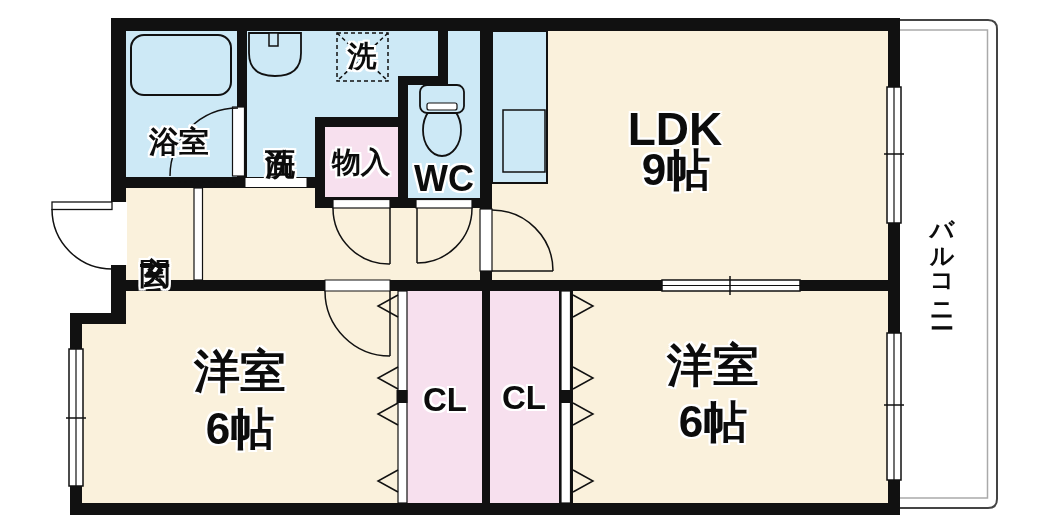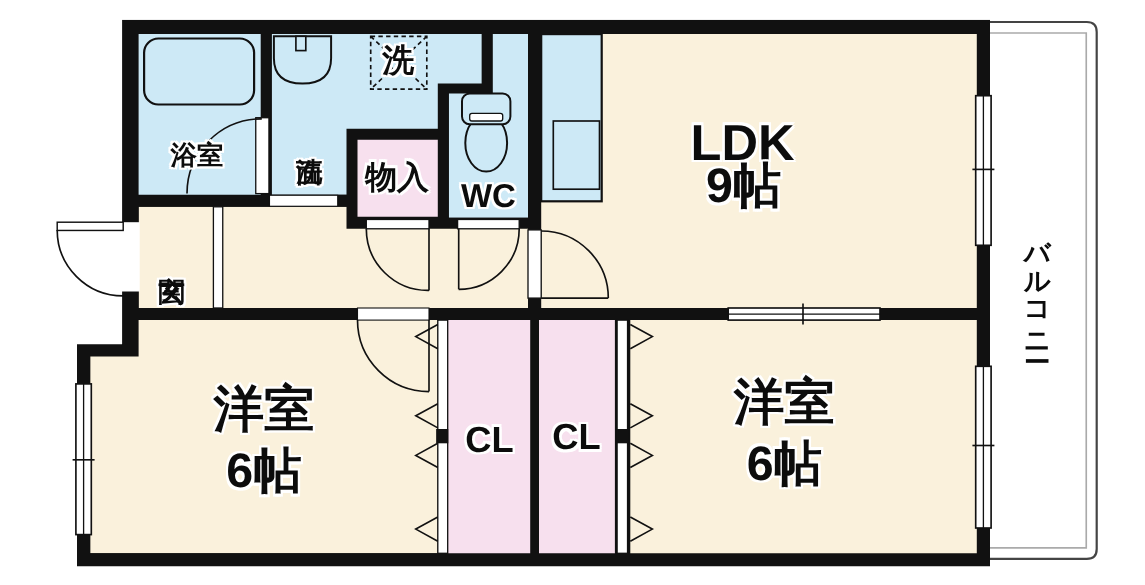--- a/index.html
+++ b/index.html
@@ -28,22 +28,22 @@
   #room-bed-right{clip-path:polygon(573px 291px,888px 291px,888px 503px,573px 503px);}
   svg{position:absolute;inset:0;}
   
   .lbl{
     position:absolute;transform:translate(-50%,-50%);
     color:#0c0c0c;font-weight:bold;white-space:nowrap;z-index:6;line-height:1;
     text-shadow:-2px -2px 0 #fff,2px -2px 0 #fff,-2px 2px 0 #fff,2px 2px 0 #fff,
                 0 -2px 0 #fff,0 2px 0 #fff,-2px 0 0 #fff,2px 0 0 #fff;
   }
   .vert{writing-mode:vertical-rl;text-orientation:upright;letter-spacing:3px;}
-  .f46{font-size:46px;} .f44{font-size:44px;} .f31{font-size:24px;}
-  .f30{font-size:30px;} .f29{font-size:29px;} .f27{font-size:33px;} .f24{font-size:24px;letter-spacing:1px;}
+  .f46{font-size:46px;} .f44{font-size:44px;} .f31{font-size:30px;}
+  .f30{font-size:36px;} .f29{font-size:29px;} .f27{font-size:33px;} .f24{font-size:24px;letter-spacing:1px;}
 </style>
 </head>
 <body>
 
 <div id="canvas">
 
   <div class="room" id="walls"></div>
 
   <div class="room wet" id="room-bath"></div>
   <div class="room wet" id="room-washroom"></div>

